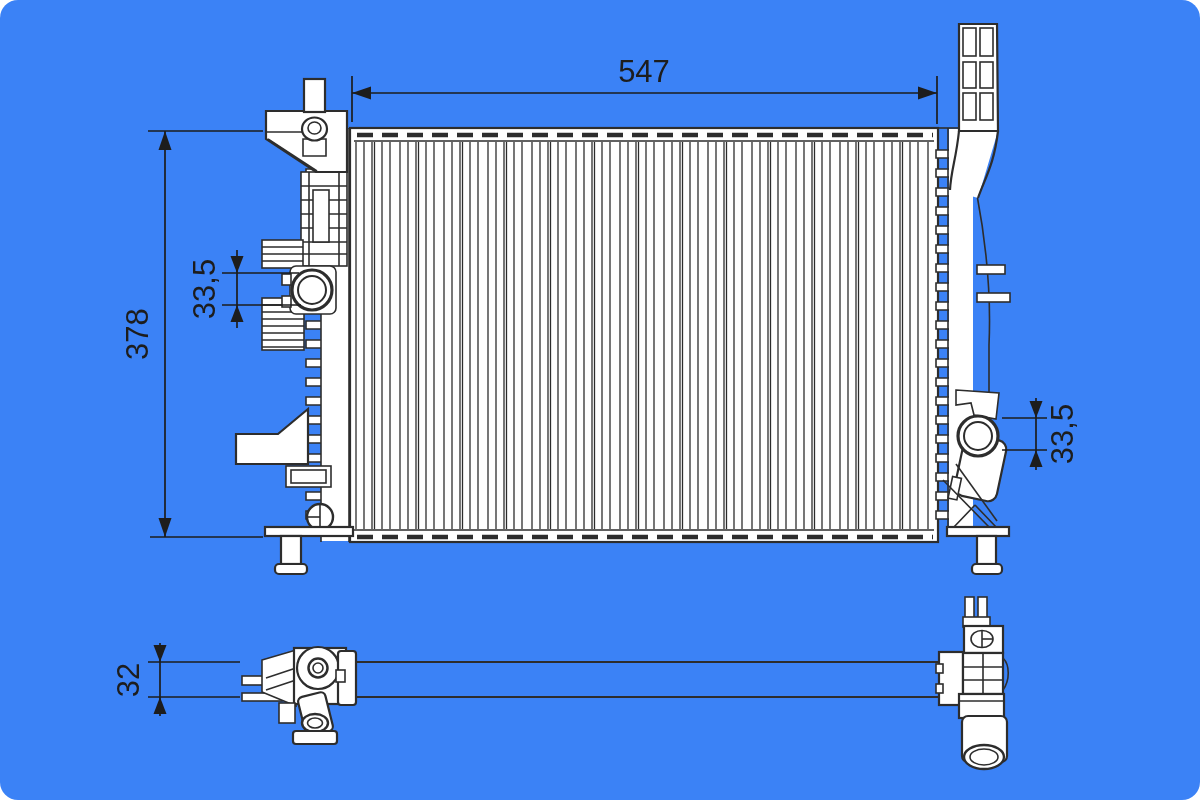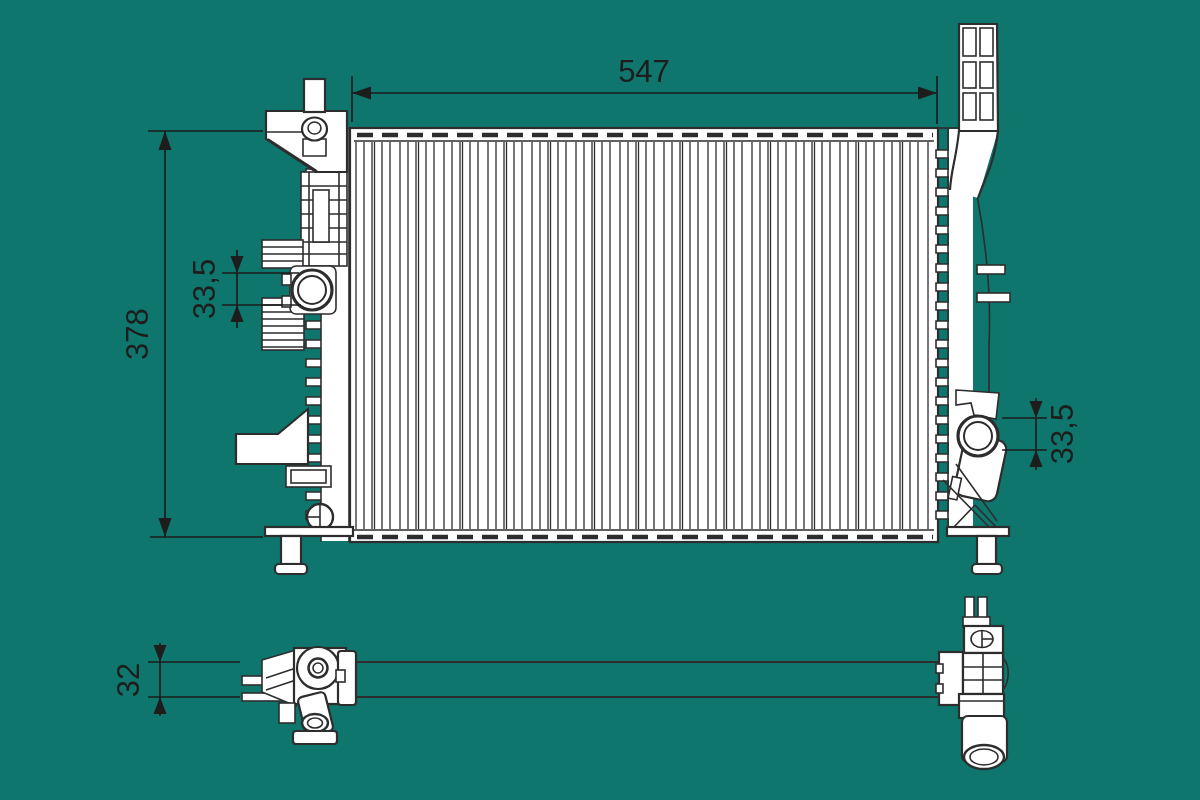--- a/index.html
+++ b/index.html
@@ -1,17 +1,17 @@
 <!DOCTYPE html>
 <html><head>
 <meta charset="utf-8">
 <style>
   html,body{margin:0;padding:0;background:#fff;}
   body{width:1200px;height:800px;overflow:hidden;}
-  .canvas{width:1200px;height:800px;background:#0f766e;position:relative;}
+  .canvas{width:1200px;height:800px;background:#3b82f6;position:relative;border-radius:18px;}
   svg{display:block;}
   .ln{stroke:#2d2d2d;fill:none;stroke-width:1.6;}
   .ln2{stroke:#2d2d2d;fill:none;stroke-width:2.2;}
   .lnw{stroke:#2d2d2d;fill:#ffffff;stroke-width:1.6;}
   .lnw2{stroke:#2d2d2d;fill:#ffffff;stroke-width:2.2;}
   .dimln{stroke:#1d1d1d;fill:none;stroke-width:1.7;}
   .arrow{fill:#1d1d1d;stroke:none;}
   .dim-text{font-family:"Liberation Sans", sans-serif;font-size:31px;fill:#1d1d1d;}
 </style>
 </head>

